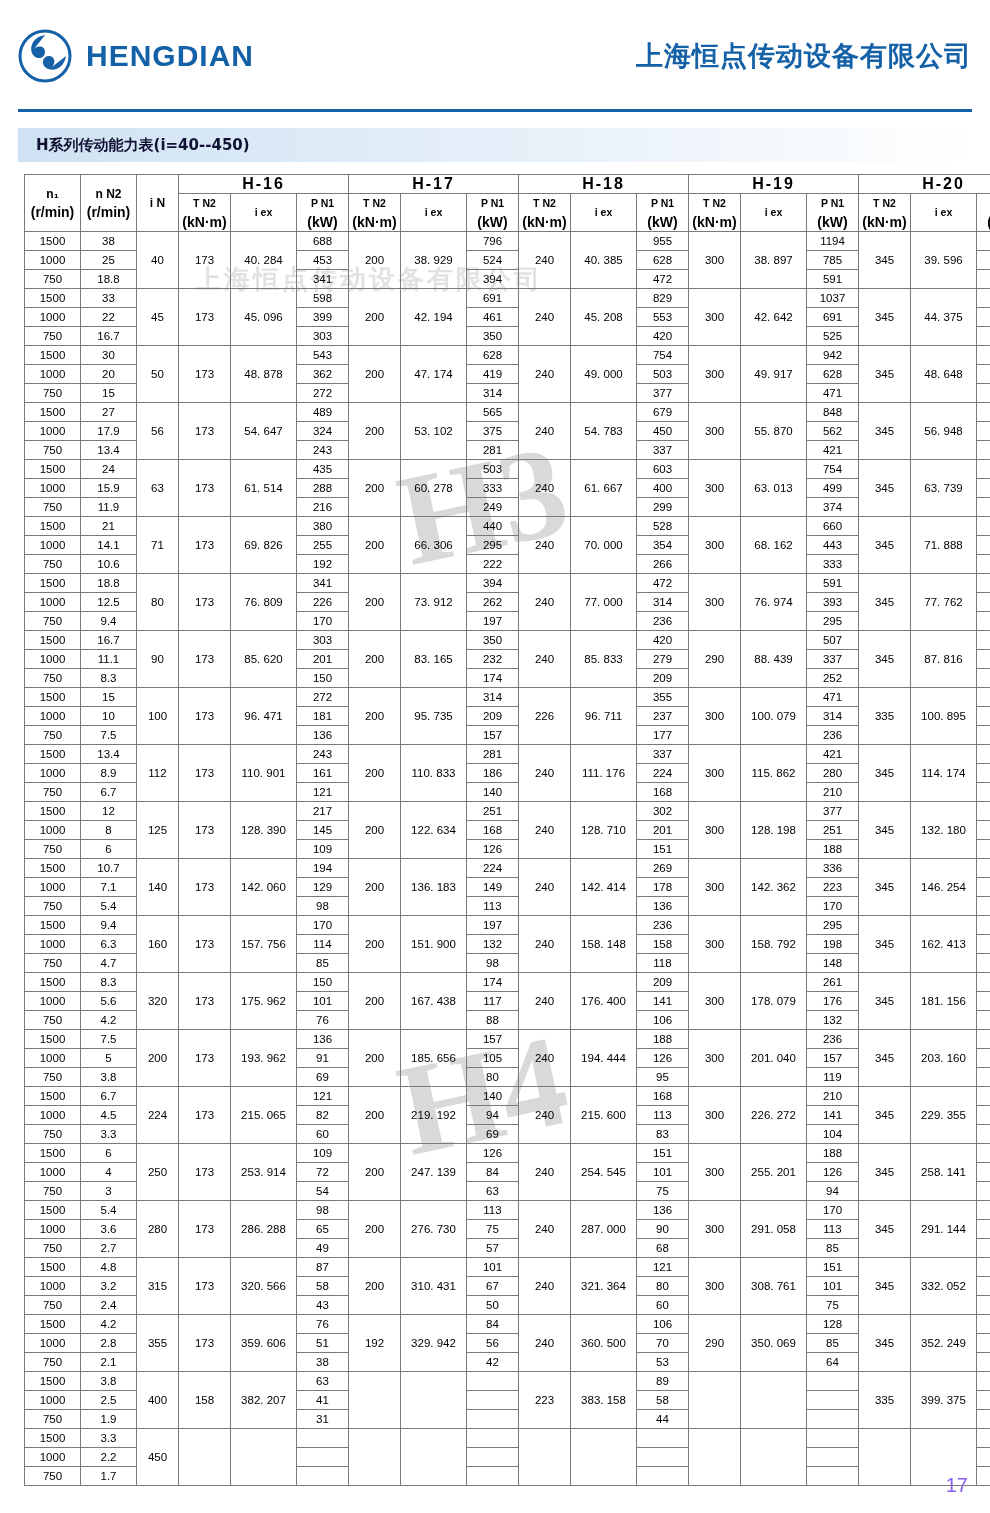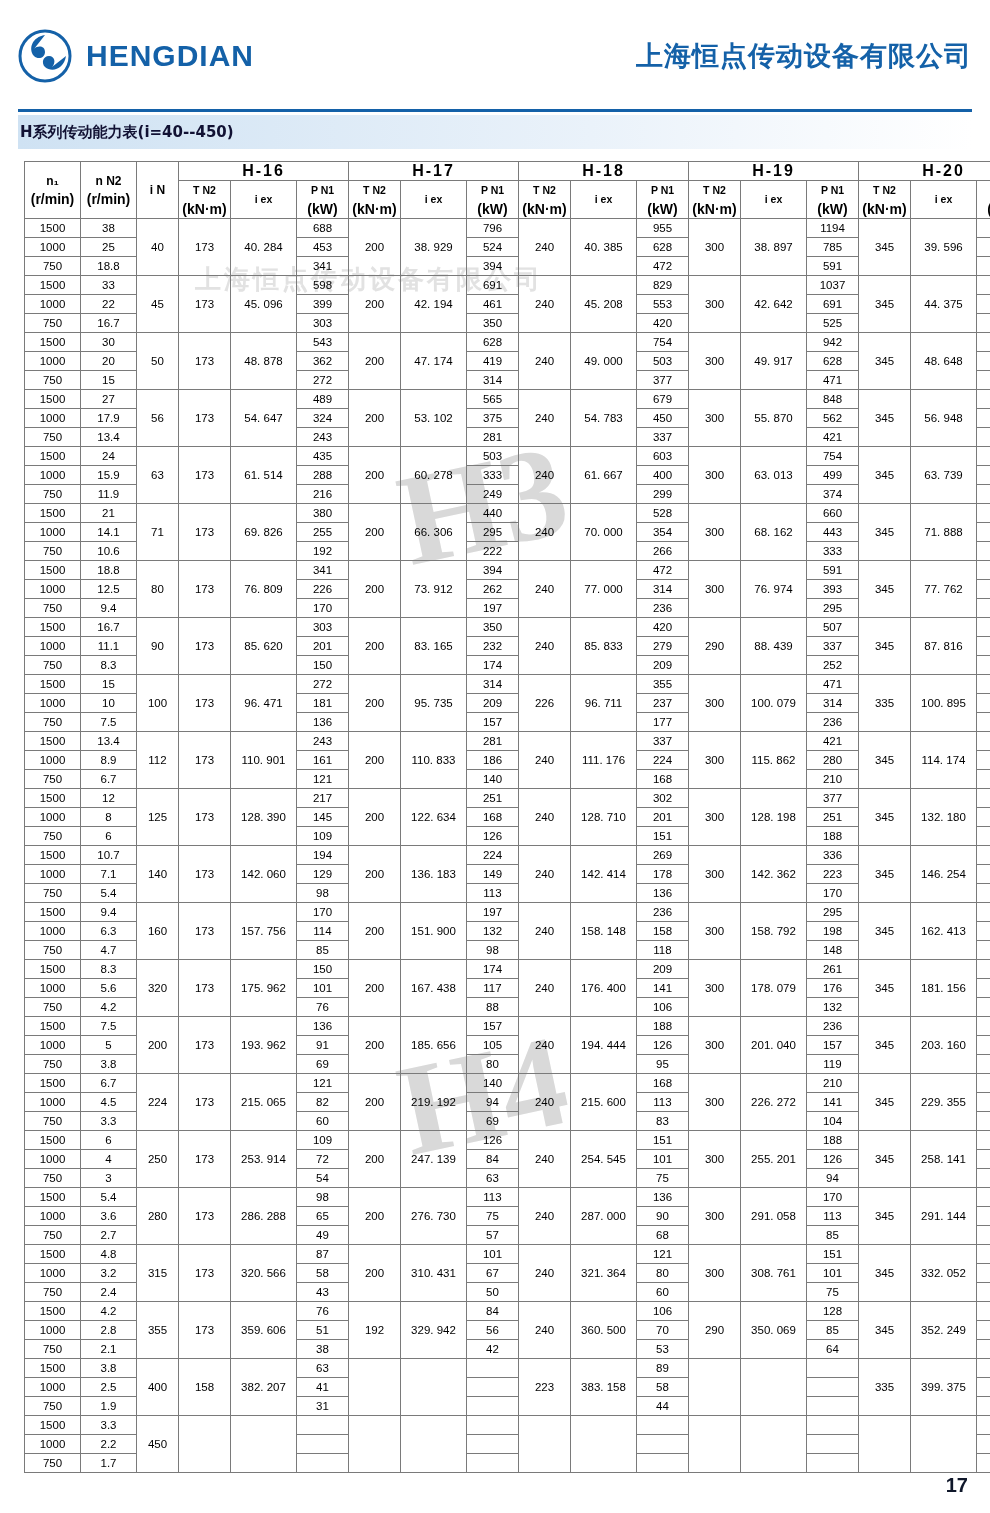--- a/index.html
+++ b/index.html
@@ -29,25 +29,25 @@
   .company{
     font-size:27px;font-weight:bold;color:#1461a8;letter-spacing:1px;
     font-family:"DejaVu Sans",sans-serif;
   }
   .header-rule{
     position:absolute;left:18px;right:18px;bottom:0;height:3px;background:#1461a8;
   }
 
   
   .titlebar{
-    margin:3px 18px 0 18px;
+    margin:16px 18px 0 18px;
     height:34px;
     background:linear-gradient(to right,#cfe2f3,#eaf2fa 60%,#ffffff);
     display:flex;align-items:center;
-    padding-left:2px;
+    padding-left:18px;
     font-size:15px;font-weight:bold;color:#113;
     font-family:"DejaVu Sans",sans-serif;
   }
 
   
   .wm{
     position:absolute;color:#d9d9d9;font-weight:bold;
     font-family:"Liberation Serif",serif;
     z-index:0;pointer-events:none;user-select:none;
   }
@@ -86,23 +86,22 @@
   .rowband td{background:#e9e9e9;}
 
   col.c-n1{width:56px;}
   col.c-n2{width:56px;}
   col.c-in{width:42px;}
   col.c-t{width:52px;}
   col.c-i{width:66px;}
   col.c-p{width:52px;}
 
   .pageno{
-    position:absolute;right:22px;bottom:16px;font-size:20px;color:#0f172a;
+    position:absolute;right:22px;bottom:16px;font-size:20px;color:#8b5cf6;
     font-family:"Liberation Sans",sans-serif;
-    font-weight:bold;
   }
 </style>
 </head>
 <body>
 
 <div class="page">
 
   <div class="header">
     <div class="brand">
       <span class="logo-mark">

